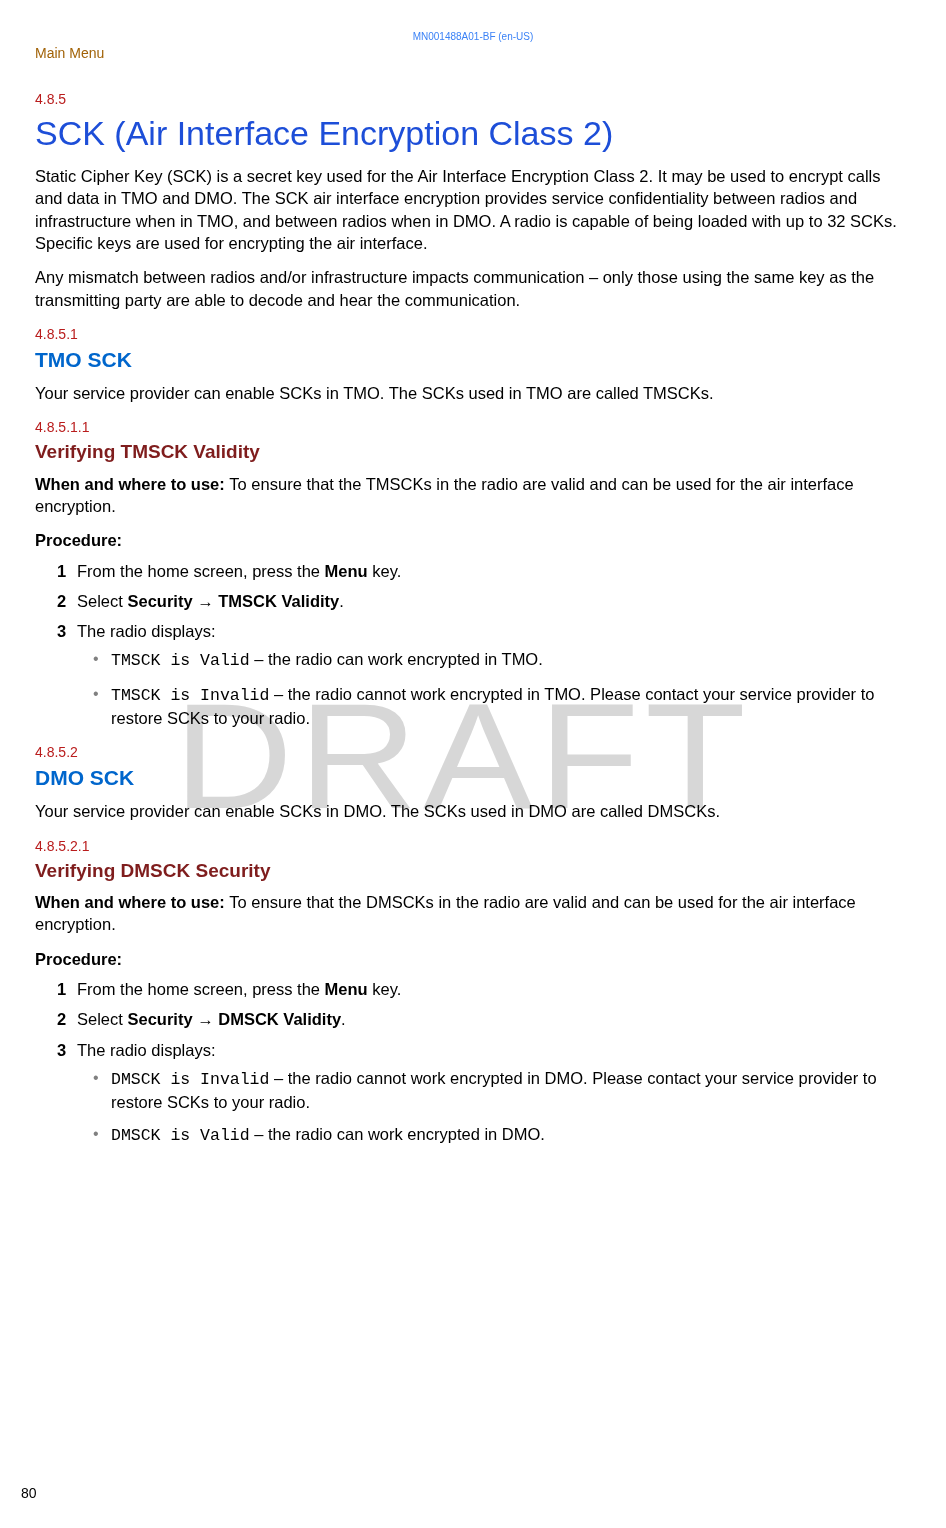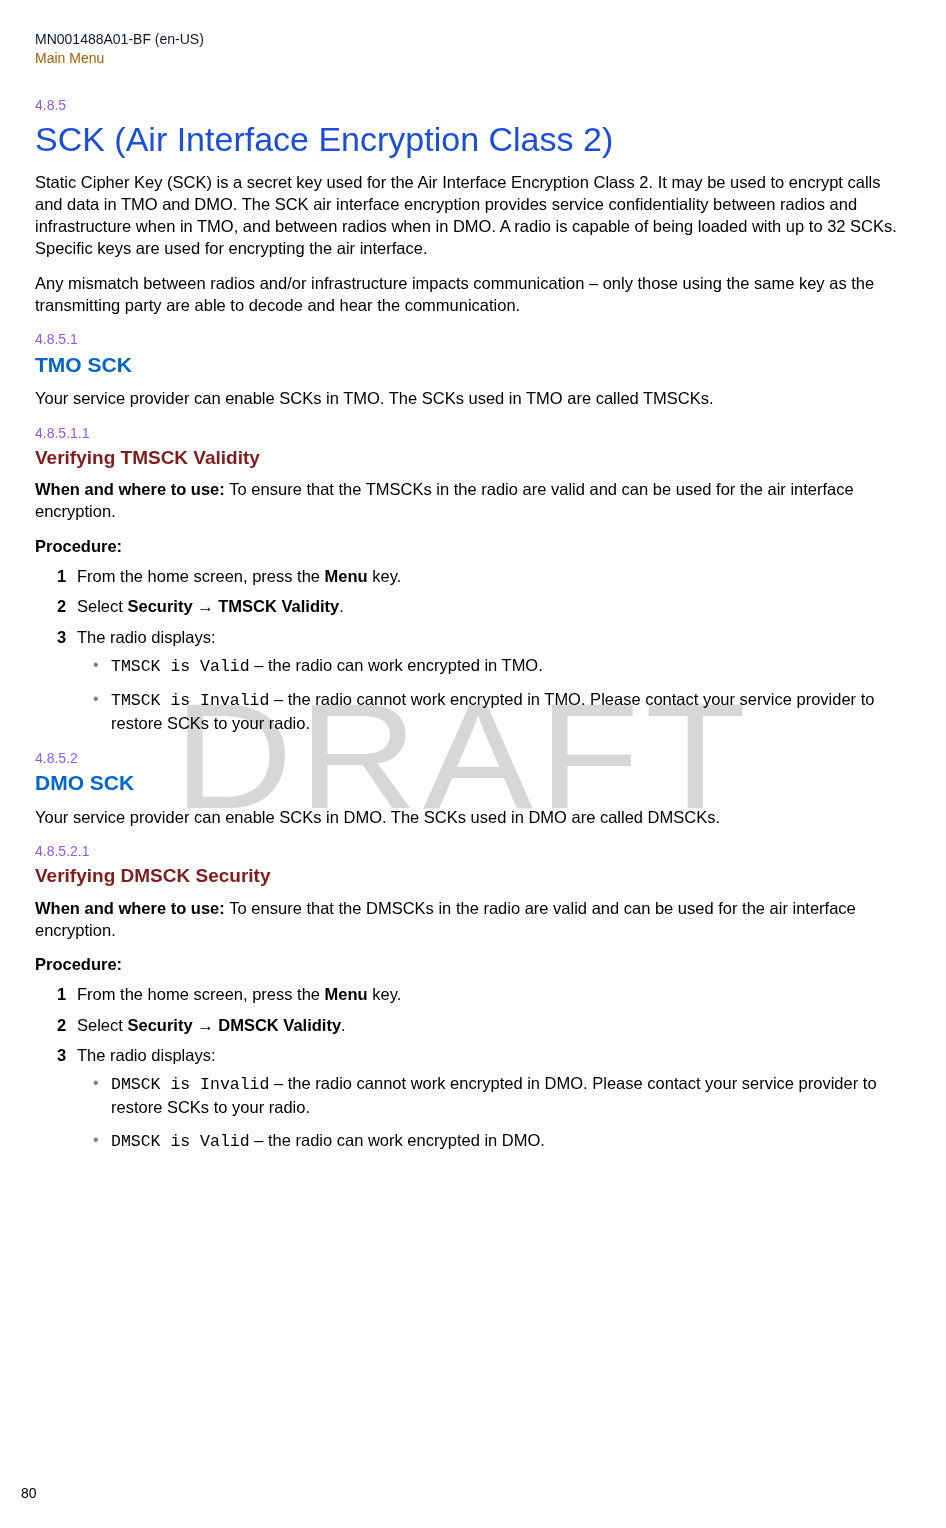--- a/index.html
+++ b/index.html
@@ -12,31 +12,32 @@
       width: 946px;
       height: 1528px;
       background: #ffffff;
       position: relative;
       padding: 30px 35px;
       font-size: 16.5px;
       line-height: 1.35;
       color: #000000;
     }
     .header-line1 {
-      font-size: 14px;
-      color: #0f172a;
+      font-size: 10px;
+      color: #3b82f6;
+      text-align: center;
     }
     .header-line2 {
       font-size: 14px;
       color: #a16207;
       margin-bottom: 28px;
     }
     .section-number {
       font-size: 14px;
-      color: #8b5cf6;
+      color: #b91c1c;
       margin-top: 14px;
       margin-bottom: 2px;
     }
     .heading-h1 {
       font-size: 34px;
       font-weight: normal;
       color: #1d4ed8;
       margin-bottom: 8px;
     }
     .heading-h2 {

